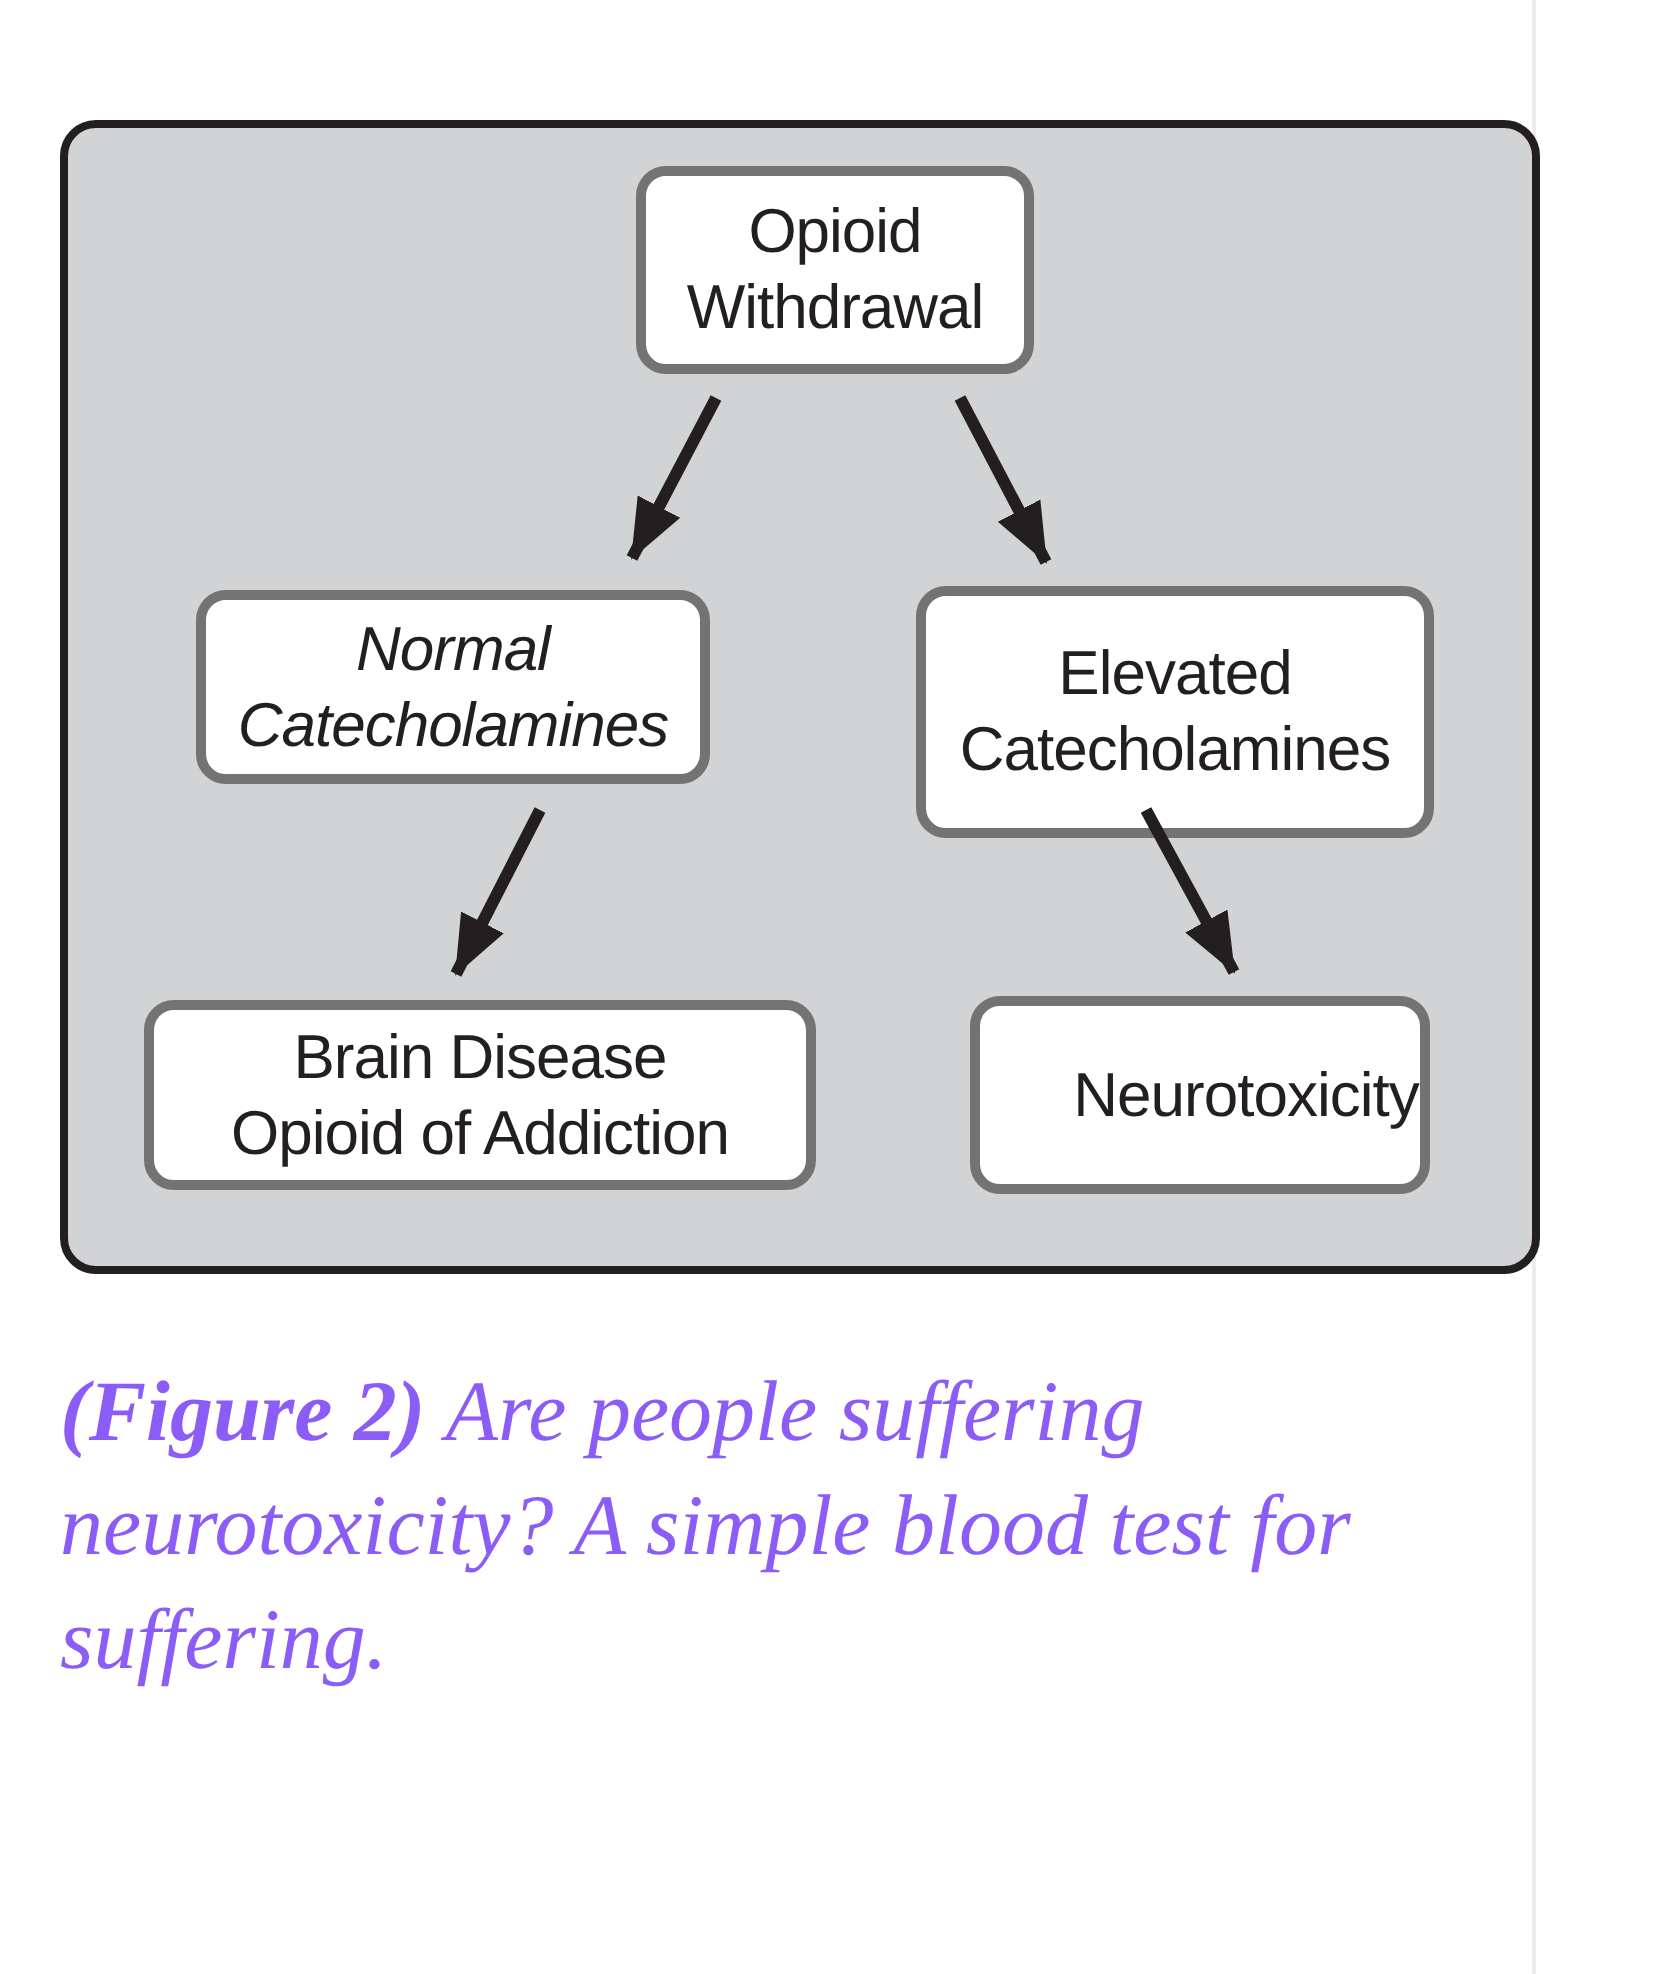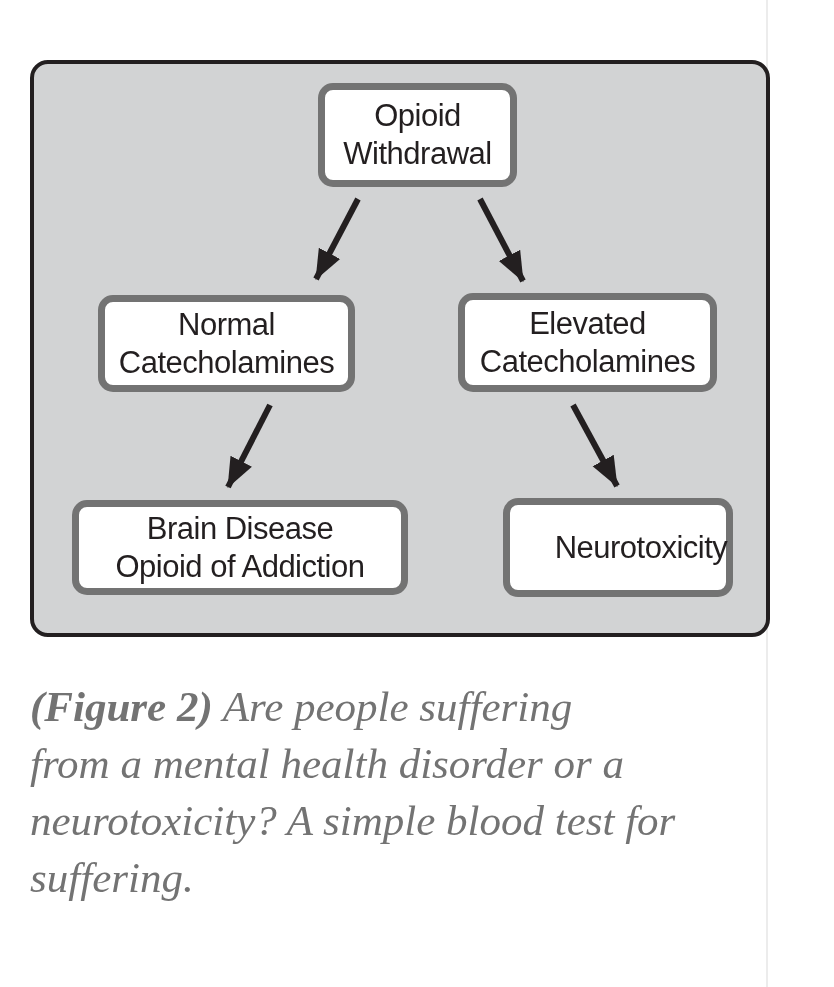--- a/index.html
+++ b/index.html
@@ -19,44 +19,44 @@
     box-sizing:border-box;
     background:#d2d3d4;
     border:4px solid #231f20;
     border-radius:18px;
     z-index:1;
   }
   .node{
     position:absolute;
     box-sizing:border-box;
     background:#ffffff;
-    border:7px solid #737373;
+    border:5px solid #737373;
     border-radius:15px;
     display:flex;flex-direction:column;align-items:center;justify-content:center;
     font-size:31px;line-height:38px;
     color:#231f20;
     text-align:center;
     z-index:2;
     letter-spacing:-0.5px;
   }
   #node-opioid   {left:318px;top:83px;width:199px;height:104px;}
-  #node-normal   {left:98px;top:295px;width:257px;height:97px;}
-  #node-elevated {left:458px;top:293px;width:259px;height:99px;}
+  #node-normal   {left:98px;top:295px;width:257px;height:97px;font-style:italic;}
+  #node-elevated {left:458px;top:293px;width:259px;height:126px;}
   #node-brain    {left:72px;top:500px;width:336px;height:95px;}
-  #node-neuro    {left:503px;top:498px;width:230px;height:99px;padding-left:46px;}
+  #node-neuro    {left:485px;top:498px;width:230px;height:99px;padding-left:46px;}
   .arrows{
     position:absolute;left:0;top:0;width:834px;height:987px;
     z-index:3;pointer-events:none;
   }
   .caption{
     position:absolute;left:30px;top:678px;width:740px;
     font-family:"Liberation Serif", serif;
     font-style:italic;
     font-size:43px;line-height:57px;
-    color:#737373;
+    color:#8b5cf6;
     z-index:2;
   }
   .fig-label{font-weight:bold;}
 </style>
 </head>
 <body>
 
 <div class="page">
 
   <div class="edge-line"></div>
@@ -94,18 +94,17 @@
       </marker>
     </defs>
     <line x1="358" y1="199" x2="316" y2="279" stroke="#231f20" stroke-width="6" marker-end="url(#ah)"></line>
     <line x1="480" y1="199" x2="523" y2="281" stroke="#231f20" stroke-width="6" marker-end="url(#ah)"></line>
     <line x1="270" y1="405" x2="228" y2="487" stroke="#231f20" stroke-width="6" marker-end="url(#ah)"></line>
     <line x1="573" y1="405" x2="617" y2="486" stroke="#231f20" stroke-width="6" marker-end="url(#ah)"></line>
   </svg>
 
   <div class="caption">
     <div class="cap-line"><span class="fig-label">(Figure 2)</span><span> Are people suffering</span></div>
-    <div class="cap-line">from a mental health disorder or a</div>
     <div class="cap-line">neurotoxicity? A simple blood test for</div>
     <div class="cap-line">suffering.</div>
   </div>
 
 </div>
 
 </body></html>

